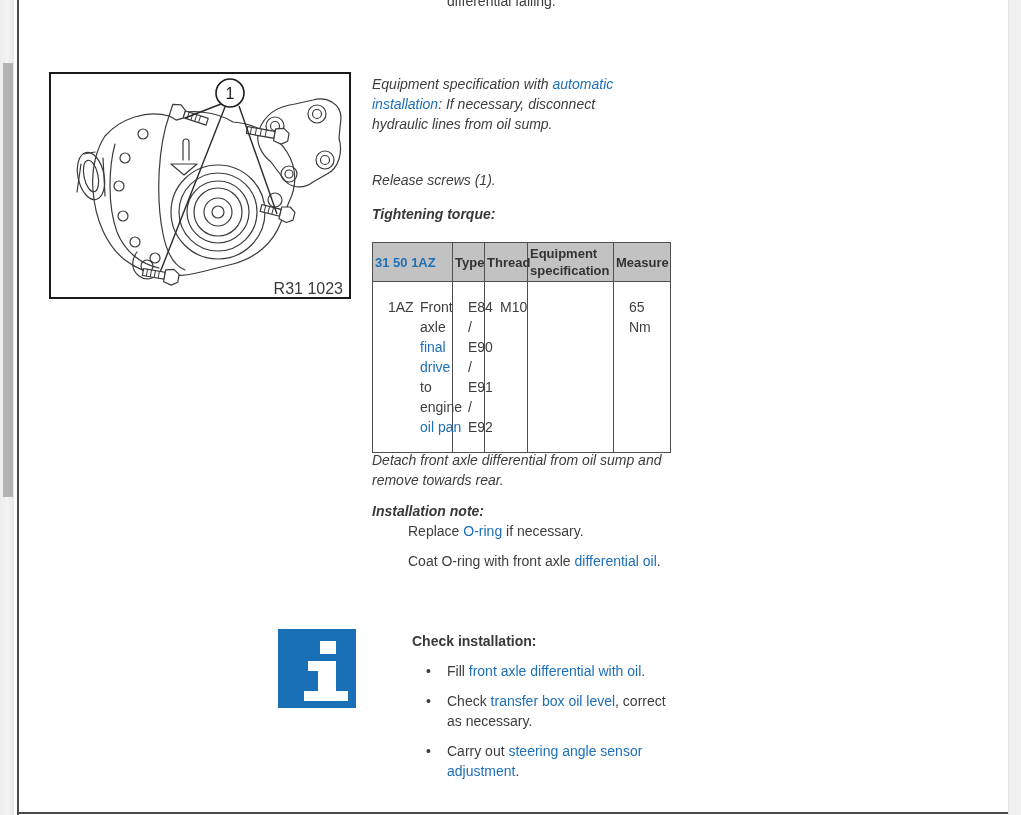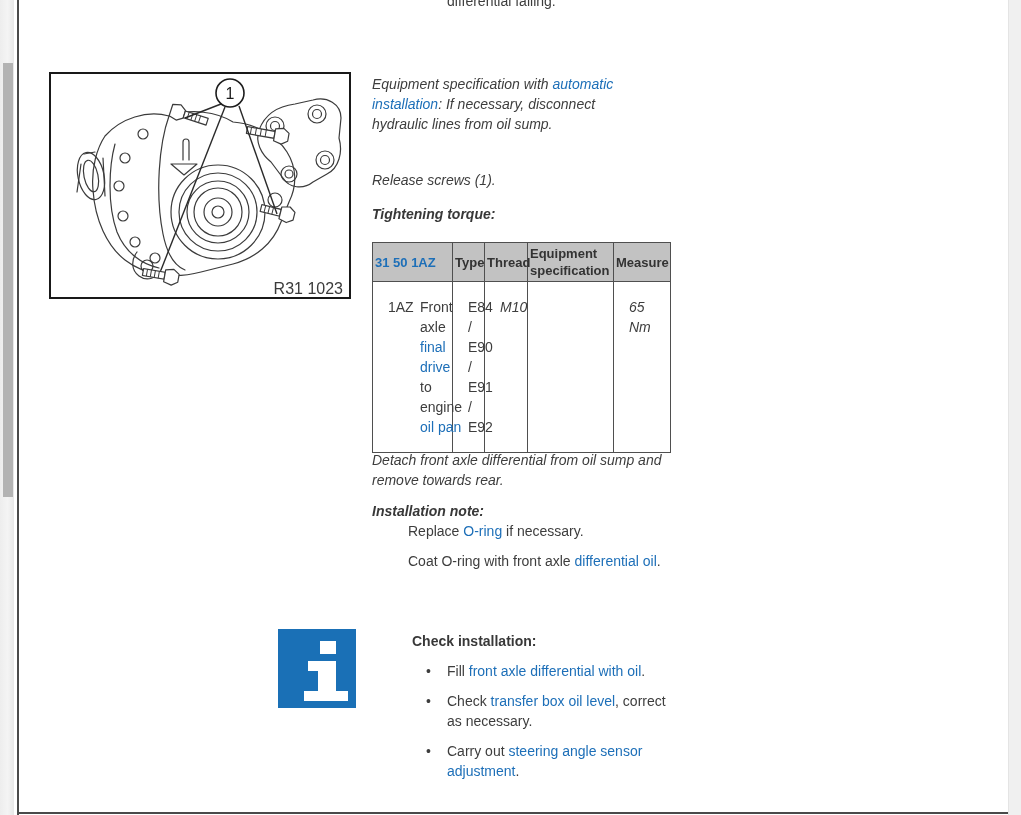--- a/index.html
+++ b/index.html
@@ -32,21 +32,21 @@
   .figure svg{display:block;width:298px;height:223px;}
   .fig-ref{position:absolute;right:6px;bottom:3px;font-size:16px;line-height:11px;color:#3b3b3b;margin-top:16px;}
   
   table.torque{left:372px;top:242px;border-collapse:collapse;table-layout:fixed;width:298px;}
   table.torque th,table.torque td{border:1px solid #4f4f4f;}
   table.torque th{
     background:var(--thead-bg);font-weight:bold;font-size:13px;line-height:17px;
     padding:2px;text-align:left;vertical-align:middle;height:39px;color:#333;
   }
   table.torque td{font-size:14px;line-height:20px;padding:15px;vertical-align:top;height:150px;}
-  td.mid{vertical-align:middle;font-style:italic;}
+  td.mid{vertical-align:middle;}
   .cell-flex{display:flex;gap:5px;}
   .cell-code{width:27px;flex:none;}
   .cell-desc{flex:1;}
   
   .info-icon{left:278px;top:629px;width:78px;height:79px;background:var(--icon-blue);}
   .after-label{left:412px;top:631px;width:260px;}
   .bullet{left:426px;width:272px;display:flex;}
   .bullet .dot{width:21px;flex:none;}
   .bullet .b-text{flex:1;}
 </style>

